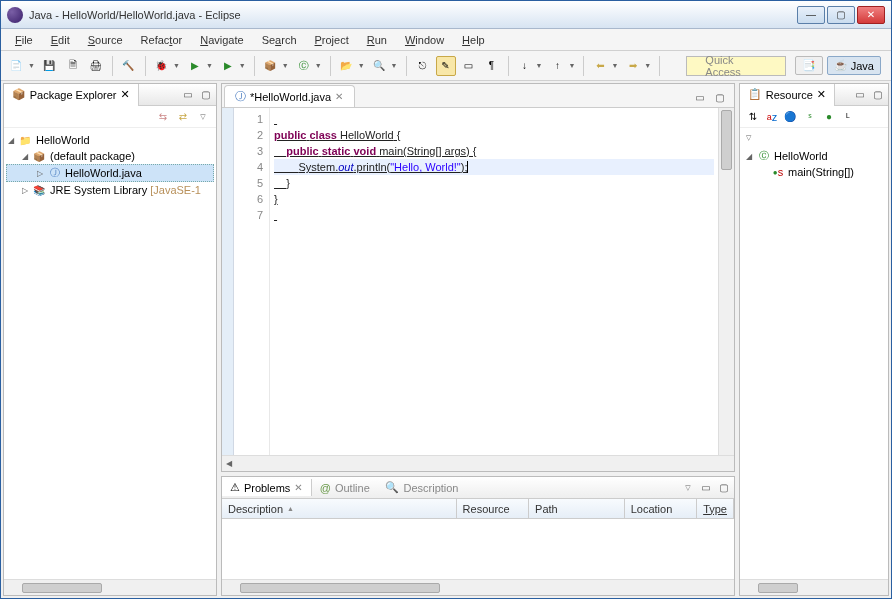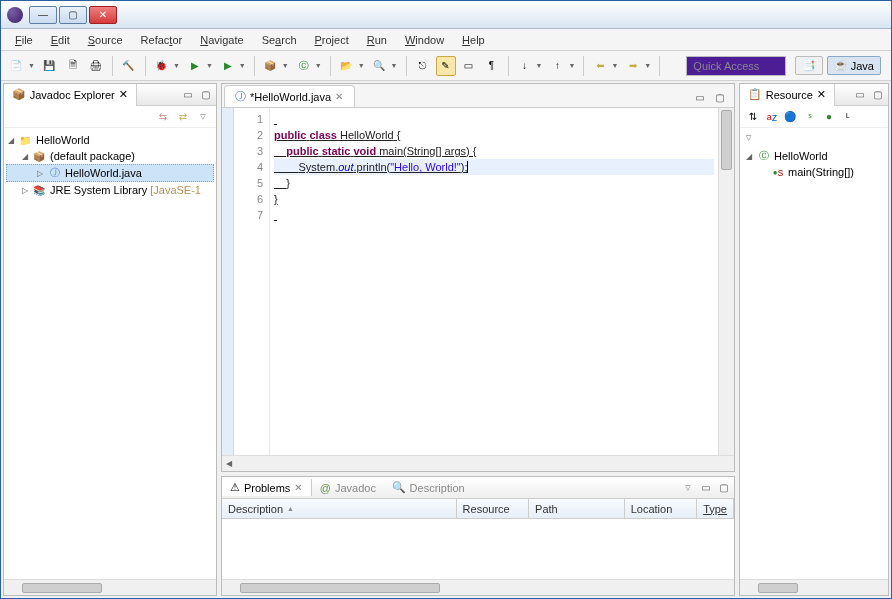--- a/index.html
+++ b/index.html
@@ -11,21 +11,21 @@
 .win-btns { display: flex; gap: 2px; }
 .win-btn { width: 28px; height: 18px; border: 1px solid #5a7fa9; border-radius: 2px; background: linear-gradient(#e8f0fa,#c9dcef); display:flex;align-items:center;justify-content:center;font-size:10px;color:#333;cursor:pointer;}
 .win-btn.close { background: linear-gradient(#f08080,#d43a3a); color:#fff; border-color:#a02020;}
 .menubar { height: 22px; background: #f5f5f5; display: flex; align-items: center; padding: 0 6px; gap: 2px; border-bottom: 1px solid #d0d0d0; }
 .menu-item { padding: 2px 8px; color: #333; cursor: pointer; }
 .menu-item .u { text-decoration: underline; }
 .toolbar { height: 30px; background: #f5f5f5; display: flex; align-items: center; padding: 0 6px; gap: 3px; border-bottom: 1px solid #d0d0d0; }
 .tb-btn { width: 20px; height: 20px; border: 1px solid transparent; border-radius: 2px; display:flex;align-items:center;justify-content:center;cursor:pointer;font-size:10px;}
 .tb-sep { width:1px; height:20px; background:#ccc; margin:0 3px;}
 .drop { font-size:7px; color:#666; margin-left:-2px; margin-right:2px;}
-.qa-box { margin-left:auto; width:100px; height:20px; border:1px solid #bbb; background:#4c1d95; padding:0 6px; color:#888; display:flex;align-items:center;}
+.qa-box { margin-left:auto; width:100px; height:20px; border:1px solid #bbb; background:#fef9c3; padding:0 18px; color:#888; display:flex;align-items:center;}
 .persp { display:flex; gap:4px; margin-left:6px; margin-right:4px;}
 .persp-btn { padding:2px 6px; border:1px solid #bbb; border-radius:2px; background:#f0f0f0; display:flex;align-items:center;gap:3px;cursor:pointer;}
 .persp-btn.active { background:#d8e4f0; border-color:#8aa8c8;}
 .main-area { flex:1; display:flex; min-height:0;}
 .view { background:#fff; border:1px solid #bbb; margin:2px; display:flex; flex-direction:column; }
 .view-header { height:22px; background:linear-gradient(#fff,#e8e8e8); border-bottom:1px solid #ccc; display:flex; align-items:center;}
 .view-tab { display:flex; align-items:center; gap:4px; padding:2px 8px; border-right:1px solid #ccc; background:#fff; height:22px;}
 .view-spacer{flex:1;}
 .view-ctrl { width:16px;height:16px;display:flex;align-items:center;justify-content:center;cursor:pointer;color:#555;font-size:10px;margin-right:2px;}
 .view-toolbar { height:22px; display:flex; align-items:center; justify-content:flex-end; padding:0 6px; gap:6px; border-bottom:1px solid #eee;}
@@ -76,20 +76,21 @@
 .java-icon{color:#4a7cc0;}
 .pkg-collapse{font-size:7px;color:#666;}
 </style>
 </head>
 <body>
 
 <div class="window">
 
   <div class="titlebar">
     <div class="titlebar-icon"></div>
+    <div class="titlebar-text">Java - HelloWorld/HelloWorld.java - Eclipse</div>
     <div class="win-btns">
       <div class="win-btn">—</div>
       <div class="win-btn">▢</div>
       <div class="win-btn close">✕</div>
     </div>
   </div>
 
   <div class="menubar">
     <div class="menu-item"><span class="u">F</span><span></span>ile</div>
     <div class="menu-item"><span class="u">E</span>dit</div>
@@ -150,21 +151,21 @@
       <div class="persp-btn active">☕ <span>Java</span></div>
     </div>
   </div>
 
   <div class="main-area">
 
     <div class="view" style="width:214px;">
       <div class="view-header">
         <div class="view-tab">
           <span>📦</span>
-          <span>Javadoc Explorer</span>
+          <span>Package Explorer</span>
           <span class="close-x">✕</span>
         </div>
         <div class="view-spacer"></div>
         <div class="view-ctrl">▭</div>
         <div class="view-ctrl">▢</div>
       </div>
       <div class="view-toolbar">
         <div class="vtb-icon" style="color:#c88;">⇆</div>
         <div class="vtb-icon" style="color:#c8a848;">⇄</div>
         <div class="vtb-icon">
@@ -236,21 +237,21 @@
 
       <div class="bottom-view">
         <div class="btabs">
           <div class="btab active">
             <span>⚠</span>
             <span>Problems</span>
             <span class="close-x">✕</span>
           </div>
           <div class="btab inactive">
             <span style="color:#6a9a4a;">@</span>
-            <span>Javadoc</span>
+            <span>Outline</span>
           </div>
           <div class="btab inactive">
             <span>🔍</span>
             <span>Description</span>
           </div>
           <div class="view-spacer"></div>
           <div class="view-ctrl">
               <span class="pkg-collapse">▽</span>
             </div>
           <div class="view-ctrl">▭</div>

